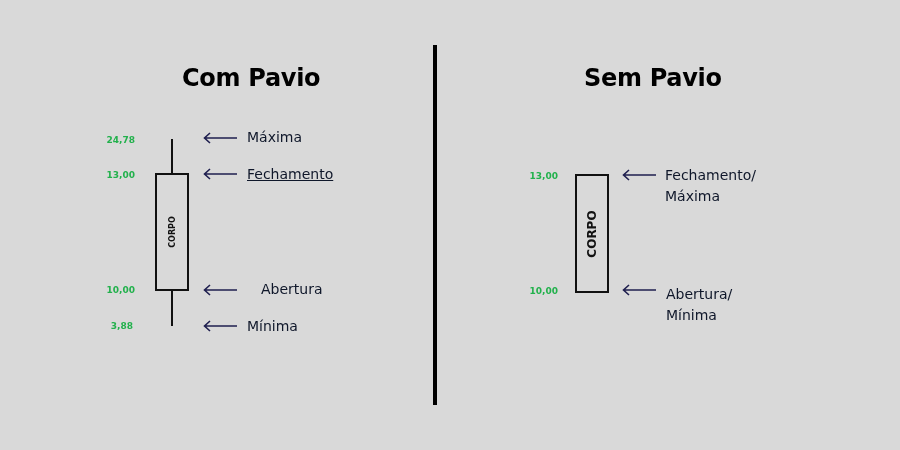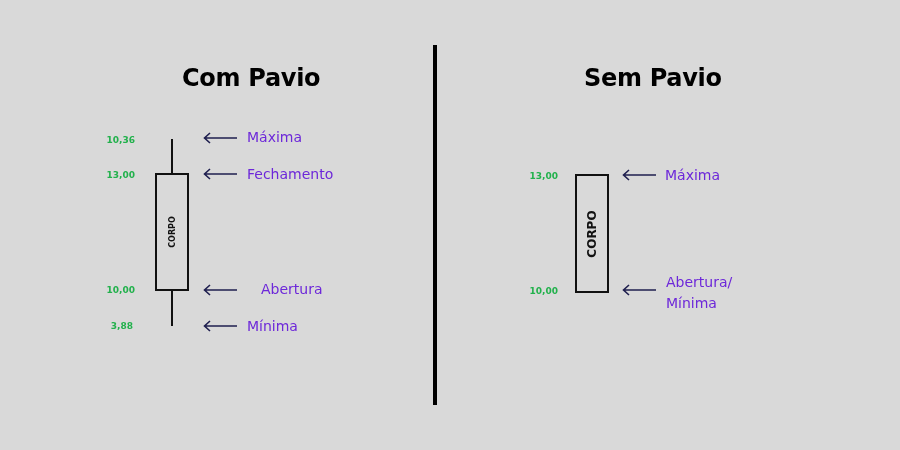--- a/index.html
+++ b/index.html
@@ -2,21 +2,21 @@
 <html><head>
   <meta charset="utf-8">
   <style>
     html, body { margin:0; padding:0; }
     body { width:900px; height:450px; background:#d9d9d9; position:relative; overflow:hidden;
            font-family:"DejaVu Sans", sans-serif; }
     .abs { position:absolute; }
     .title { font-weight:bold; font-size:24px; color:#000; top:64px; letter-spacing:-0.3px; }
     .divider { left:433px; top:45px; width:4px; height:360px; background:#000; }
     .price { color:#22b14c; font-size:9px; font-weight:bold; text-align:right; width:40px; }
-    .label { color:#6d28d9; font-size:14px; line-height:21px; font-family:"DejaVu Sans", sans-serif; }
+    .label { color:#0f172a; font-size:14px; line-height:21px; font-family:"DejaVu Sans", sans-serif; }
     .wick { width:2px; background:#111; }
     .body { border:2px solid #111; box-sizing:border-box; background:transparent; }
     .corpo { position:absolute; left:50%; top:50%; transform:translate(-50%,-50%) rotate(-90deg);
              font-weight:bold; color:#111; white-space:nowrap; }
     .arrow { width:34px; height:12px; }
   </style>
 </head>
 <body>
 
 <div class="abs title" style="left:182px;">Com Pavio</div>
@@ -24,56 +24,57 @@
 <div class="abs divider"></div>
 
 <div>
   <div class="abs wick" style="left:171px; top:139px; height:35px;"></div>
   <div class="abs body" style="left:155px; top:173px; width:34px; height:118px;">
     <span class="corpo" style="font-size:8px;">CORPO</span>
   </div>
   <div class="abs wick" style="left:171px; top:290px; height:36px;"></div>
 </div>
 
-<div class="abs price" style="left:95px; top:135px;">10,36</div>
+<div class="abs price" style="left:95px; top:135px;">24,78</div>
 <div class="abs price" style="left:95px; top:170px;">13,00</div>
 <div class="abs price" style="left:95px; top:285px;">10,00</div>
 <div class="abs price" style="left:93px; top:321px;">3,88</div>
 
 <svg class="abs arrow" style="left:203px; top:132px;" viewBox="0 0 34 12">
     <path d="M34 6H2M7 1L1.5 6L7 11" stroke="#1f1f4f" stroke-width="1.6" fill="none"></path>
   </svg>
 <svg class="abs arrow" style="left:203px; top:168px;" viewBox="0 0 34 12">
     <path d="M34 6H2M7 1L1.5 6L7 11" stroke="#1f1f4f" stroke-width="1.6" fill="none"></path>
   </svg>
 <svg class="abs arrow" style="left:203px; top:284px;" viewBox="0 0 34 12">
     <path d="M34 6H2M7 1L1.5 6L7 11" stroke="#1f1f4f" stroke-width="1.6" fill="none"></path>
   </svg>
 <svg class="abs arrow" style="left:203px; top:320px;" viewBox="0 0 34 12">
     <path d="M34 6H2M7 1L1.5 6L7 11" stroke="#1f1f4f" stroke-width="1.6" fill="none"></path>
   </svg>
 
 <div class="abs label" style="left:247px; top:127px;">Máxima</div>
-<div class="abs label" style="left:247px; top:164px;">Fechamento</div>
+<div class="abs label" style="left:247px; top:164px;text-decoration:underline;">Fechamento</div>
 <div class="abs label" style="left:248px; top:279px;margin-left:13px;">Abertura</div>
 <div class="abs label" style="left:247px; top:316px;">Mínima</div>
 
 <div class="abs body" style="left:575px; top:174px; width:34px; height:119px;">
   <span class="corpo" style="font-size:12px;">CORPO</span>
 </div>
 
 <div class="abs price" style="left:518px; top:171px;">13,00</div>
 <div class="abs price" style="left:518px; top:286px;">10,00</div>
 
 <svg class="abs arrow" style="left:622px; top:169px;" viewBox="0 0 34 12">
     <path d="M34 6H2M7 1L1.5 6L7 11" stroke="#1f1f4f" stroke-width="1.6" fill="none"></path>
   </svg>
 <svg class="abs arrow" style="left:622px; top:284px;" viewBox="0 0 34 12">
     <path d="M34 6H2M7 1L1.5 6L7 11" stroke="#1f1f4f" stroke-width="1.6" fill="none"></path>
   </svg>
 
 <div class="abs label" style="left:665px; top:165px;">
+  <div>Fechamento/</div>
   <div>Máxima</div>
 </div>
-<div class="abs label" style="left:666px; top:272px;">
+<div class="abs label" style="left:666px; top:284px;">
   <div>Abertura/</div>
   <div>Mínima</div>
 </div>
 
 </body></html>

